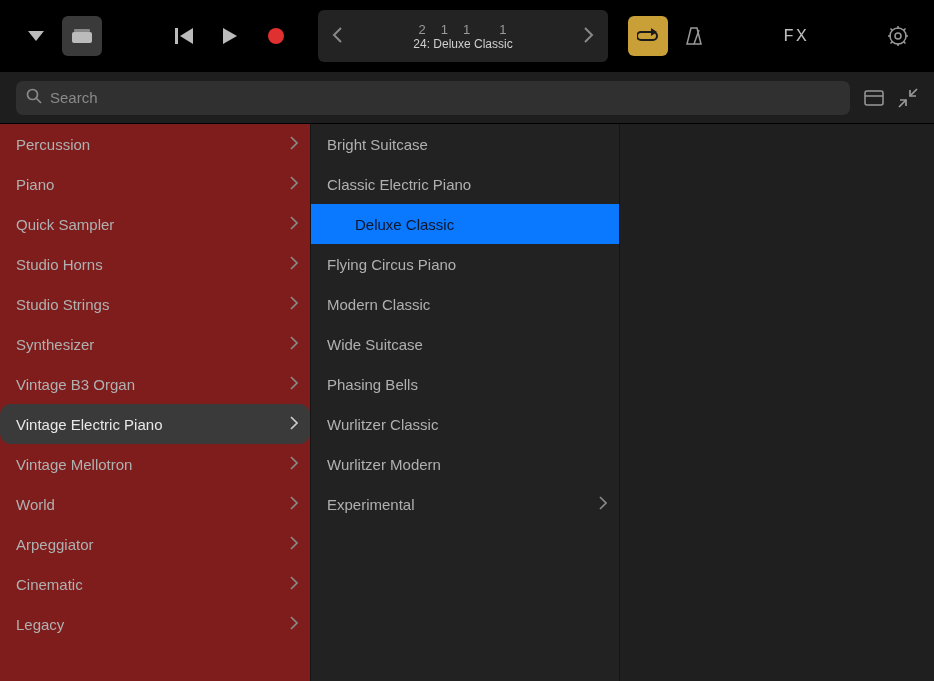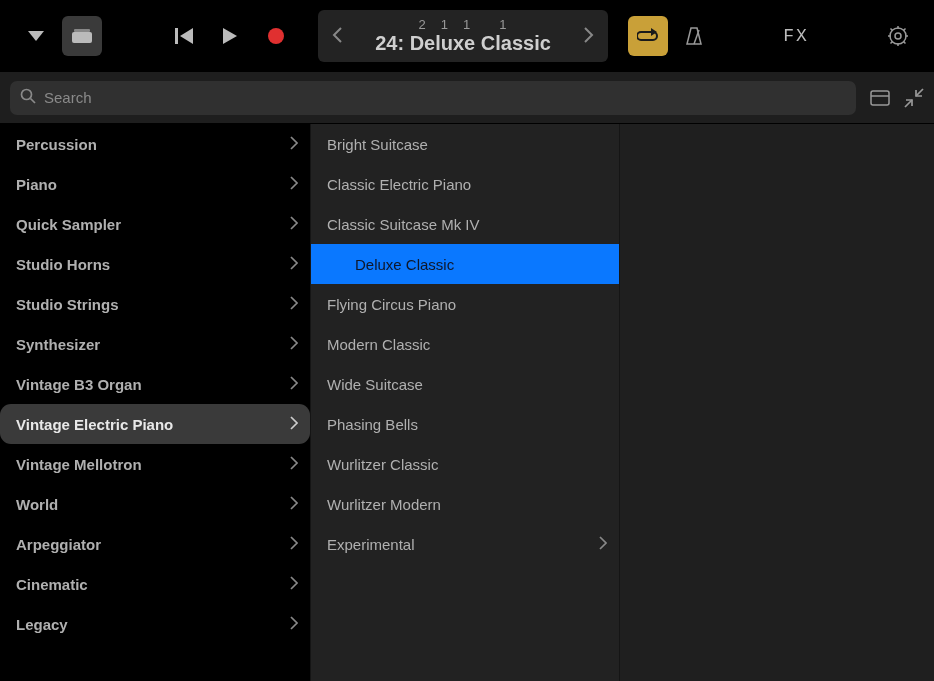--- a/index.html
+++ b/index.html
@@ -62,39 +62,38 @@
   color: #bbb;
 }
 .lcd-nums {
   font-size: 13px;
   letter-spacing: 1px;
   color: #999;
   display: flex;
   gap: 14px;
 }
 .lcd-title {
-  font-size: 20px;
+  font-size: 12px;
   color: #cfcfcf;
-  font-weight: bold;
 }
 .tb-spacer { flex: 1; }
 .tb-fx {
   font-size: 18px;
   color: #bbb;
   letter-spacing: 2px;
   cursor: pointer;
   padding: 8px 14px;
   font-family: Liberation Mono, monospace;
 }
 .searchbar {
   height: 52px;
   background: #1e1e1e;
   display: flex;
   align-items: center;
-  padding: 0 10px;
+  padding: 0 16px;
   gap: 14px;
   border-bottom: 1px solid #000;
 }
 .search-field {
   flex: 1;
   height: 34px;
   background: #303030;
   border-radius: 7px;
   display: flex;
   align-items: center;
@@ -117,21 +116,21 @@
   display:flex; align-items:center; justify-content:center;
 }
 .browser {
   display: flex;
   height: calc(100% - 124px);
 }
 .col {
   height: 100%;
   overflow-y: hidden;
 }
-.col1 { width: 310px; background: #000000; font-weight: bold; }
+.col1 { width: 310px; background: #7f1d1d; }
 .col2 { width: 310px; background: #222; border-left: 1px solid #151515; border-right: 1px solid #151515; }
 .col3 { flex: 1; background: #1f1f1f; }
 .row {
   height: 40px;
   display: flex;
   align-items: center;
   padding: 0 16px;
   cursor: pointer;
   color: #b0b0b0;
   position: relative;
@@ -349,23 +348,20 @@
           </svg></span>
       </div>
     </div>
   <div class="col col2" id="col2">
       <div class="row">
         <span>Bright Suitcase</span>
       </div>
       <div class="row">
         <span>Classic Electric Piano</span>
       </div>
-      <div class="row">
-        <span>Classic Suitcase Mk IV</span>
-      </div>
       <div class="row selected-preset">
         <span>Deluxe Classic</span>
       </div>
       <div class="row">
         <span>Flying Circus Piano</span>
       </div>
       <div class="row">
         <span>Modern Classic</span>
       </div>
       <div class="row">

